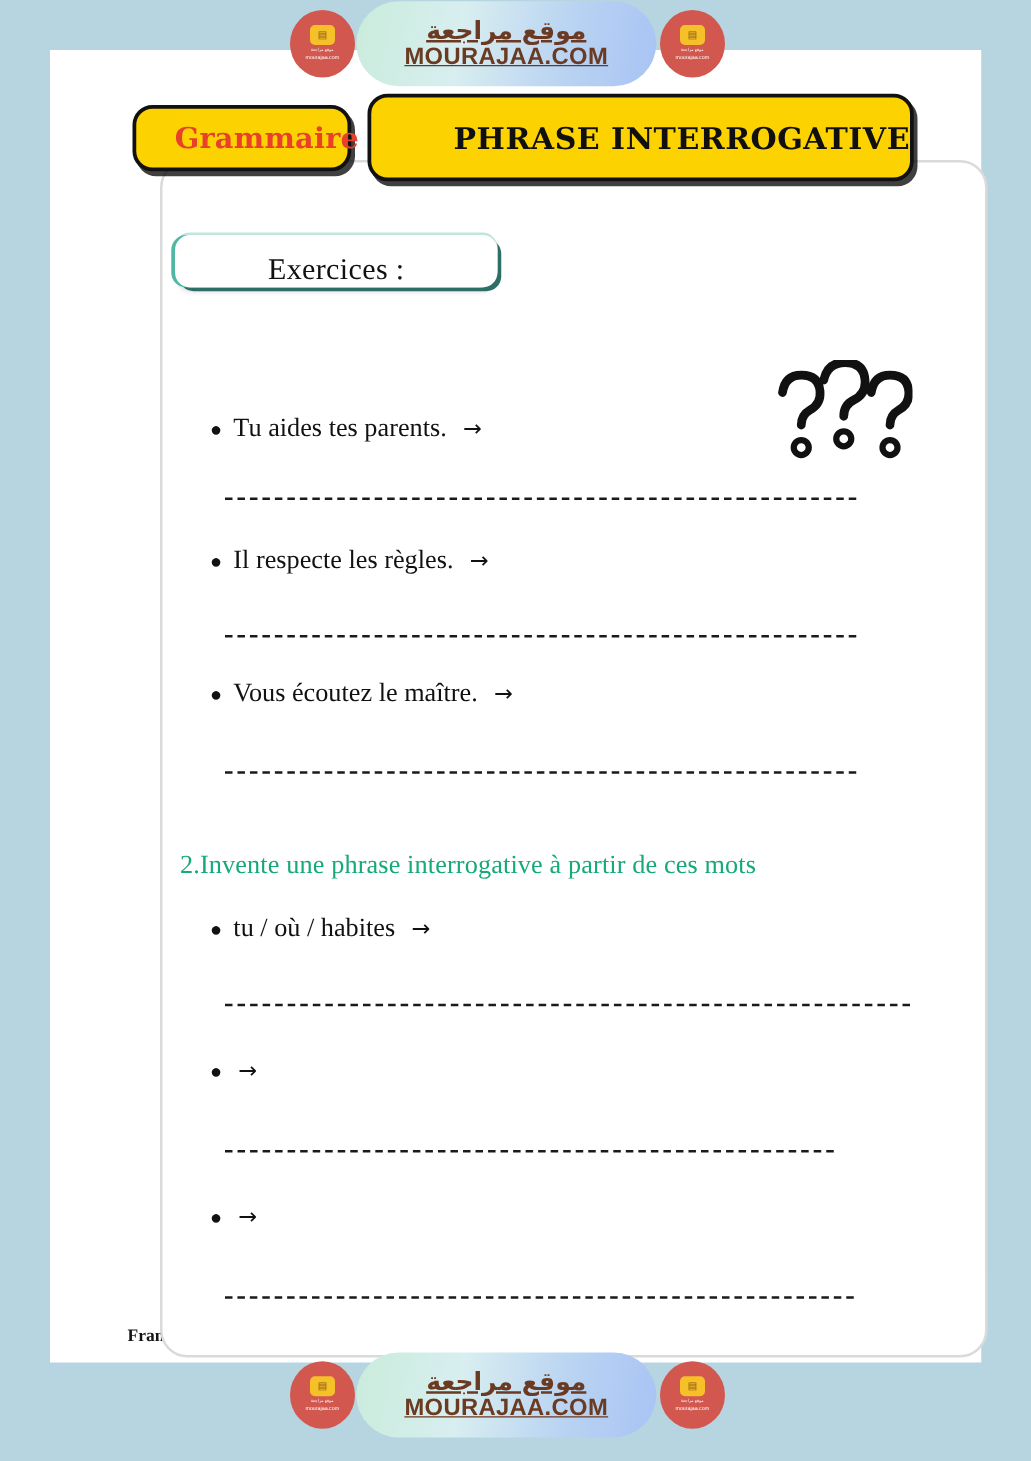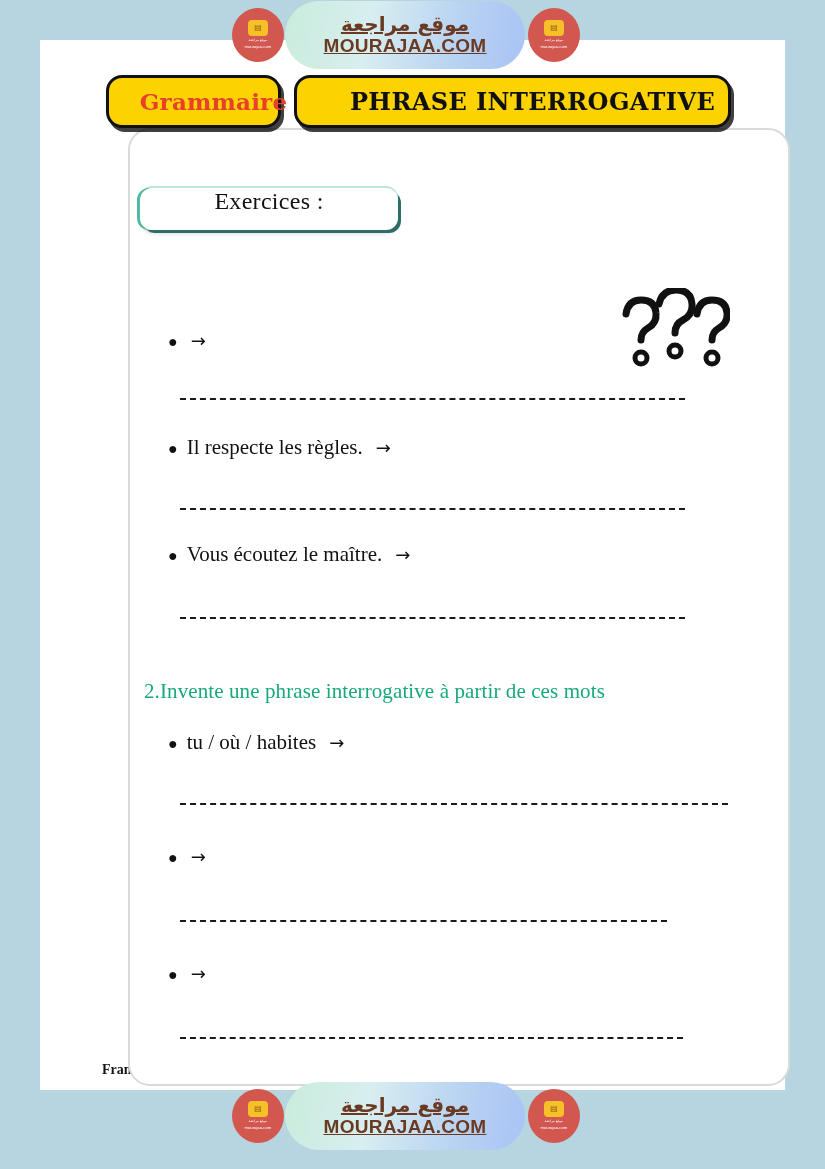--- a/index.html
+++ b/index.html
@@ -135,21 +135,22 @@
   }
   #chip-grammaire span {
     font-family: "DejaVu Serif", serif;
     font-weight: bold;
     font-size: 23px;
     color: #e8402a;
     letter-spacing: .2px;
   }
   #chip-title {
     width: 437px;
-    height: 53px;
+    height: 70px;
+    justify-content: flex-end;
   }
   #chip-title span {
     font-family: "DejaVu Serif", serif;
     font-weight: bold;
     font-size: 24px;
     color: #101010;
     letter-spacing: .4px;
   }
 
   
@@ -173,21 +174,21 @@
     width: 258px;
     height: 42px;
     border-radius: 12px;
     background: #ffffff;
     box-shadow:
       -3px 0 0 0 #4fb7a4,
       0 -2px 0 0 #bfe5dd,
        3px 3px 0 0 #2d6f66,
        0 5px 6px -4px rgba(0,0,0,.35);
     display: flex;
-    align-items: flex-start;
+    align-items: flex-end;
     justify-content: center;
     overflow: visible;
   }
   #exercices-box span {
     font-family: "Liberation Serif", serif;
     font-size: 24px;
     color: #111111;
     letter-spacing: .3px;
   }
 
@@ -322,20 +323,21 @@
   <div id="content-frame">
 
     <div id="exercices-box">
       <span>Exercices :</span>
     </div>
 
 
     <div class="ex-item" style="left:38px; top:200px;">
       <div class="bullet-line">
         <span class="dot">●</span>
+        <span>Tu aides tes parents.</span>
         <span class="arrow">→</span>
       </div>
     </div>
     <div class="answer-line" style="left:50px; top:268px; width:505px;"></div>
 
     <div class="ex-item" style="left:38px; top:305px;">
       <div class="bullet-line">
         <span class="dot">●</span>
         <span>Il respecte les règles.</span>
         <span class="arrow">→</span>

